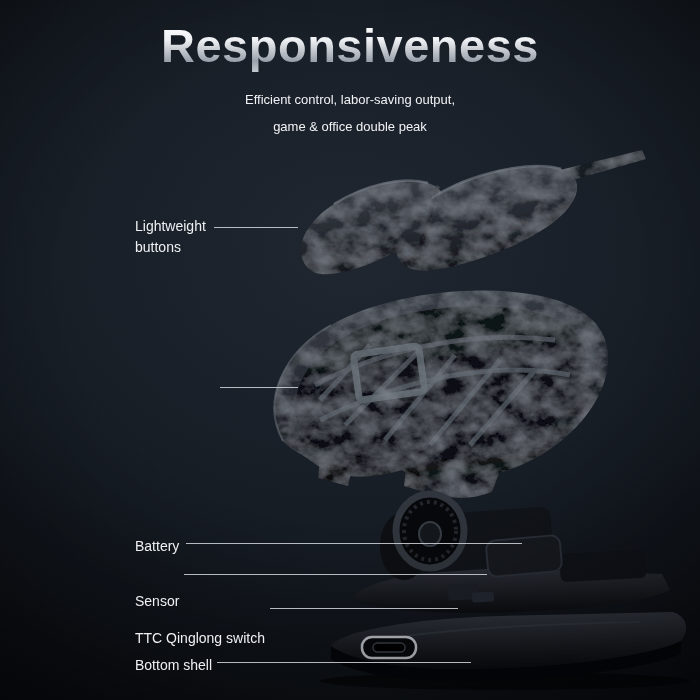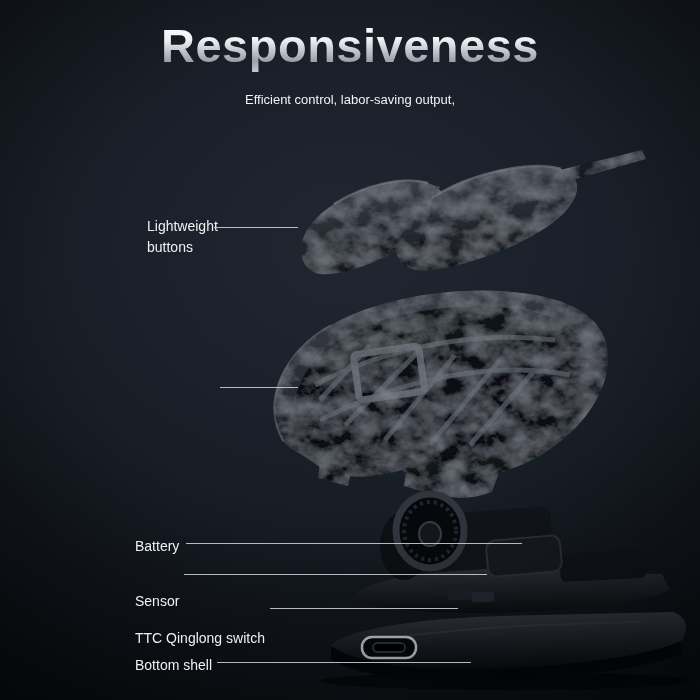--- a/index.html
+++ b/index.html
@@ -122,23 +122,24 @@
       <g>
         <rect x="362" y="637" width="54" height="21" rx="10" fill="#07090d" stroke="#c9ced5" stroke-width="2.5"></rect>
         <rect x="373" y="643" width="32" height="9" rx="4.5" fill="#000" stroke="#3f454d" stroke-width="1.5"></rect>
       </g>
     </g>
   </svg>
 
   <div class="title">Responsiveness</div>
   <div class="subtitle">
     <div>Efficient control, labor-saving output,</div>
+    <div>game &amp; office double peak</div>
   </div>
 
-  <div class="callout-label" style="left:135px;top:216px;width:90px;margin-left:12px;">Lightweight buttons</div>
+  <div class="callout-label" style="left:135px;top:216px;width:90px;">Lightweight buttons</div>
   <div class="leader" style="left:214px;top:227px;width:84px;"></div>
 
   <div class="leader" style="left:220px;top:387px;width:78px;"></div>
 
   <div class="callout-label nowrap" style="left:135px;top:536px;">Battery</div>
   <div class="leader" style="left:186px;top:543px;width:336px;"></div>
 
   <div class="callout-label nowrap" style="left:135px;top:567px;margin-top:24px;">Sensor</div>
   <div class="leader" style="left:184px;top:574px;width:303px;"></div>
 

